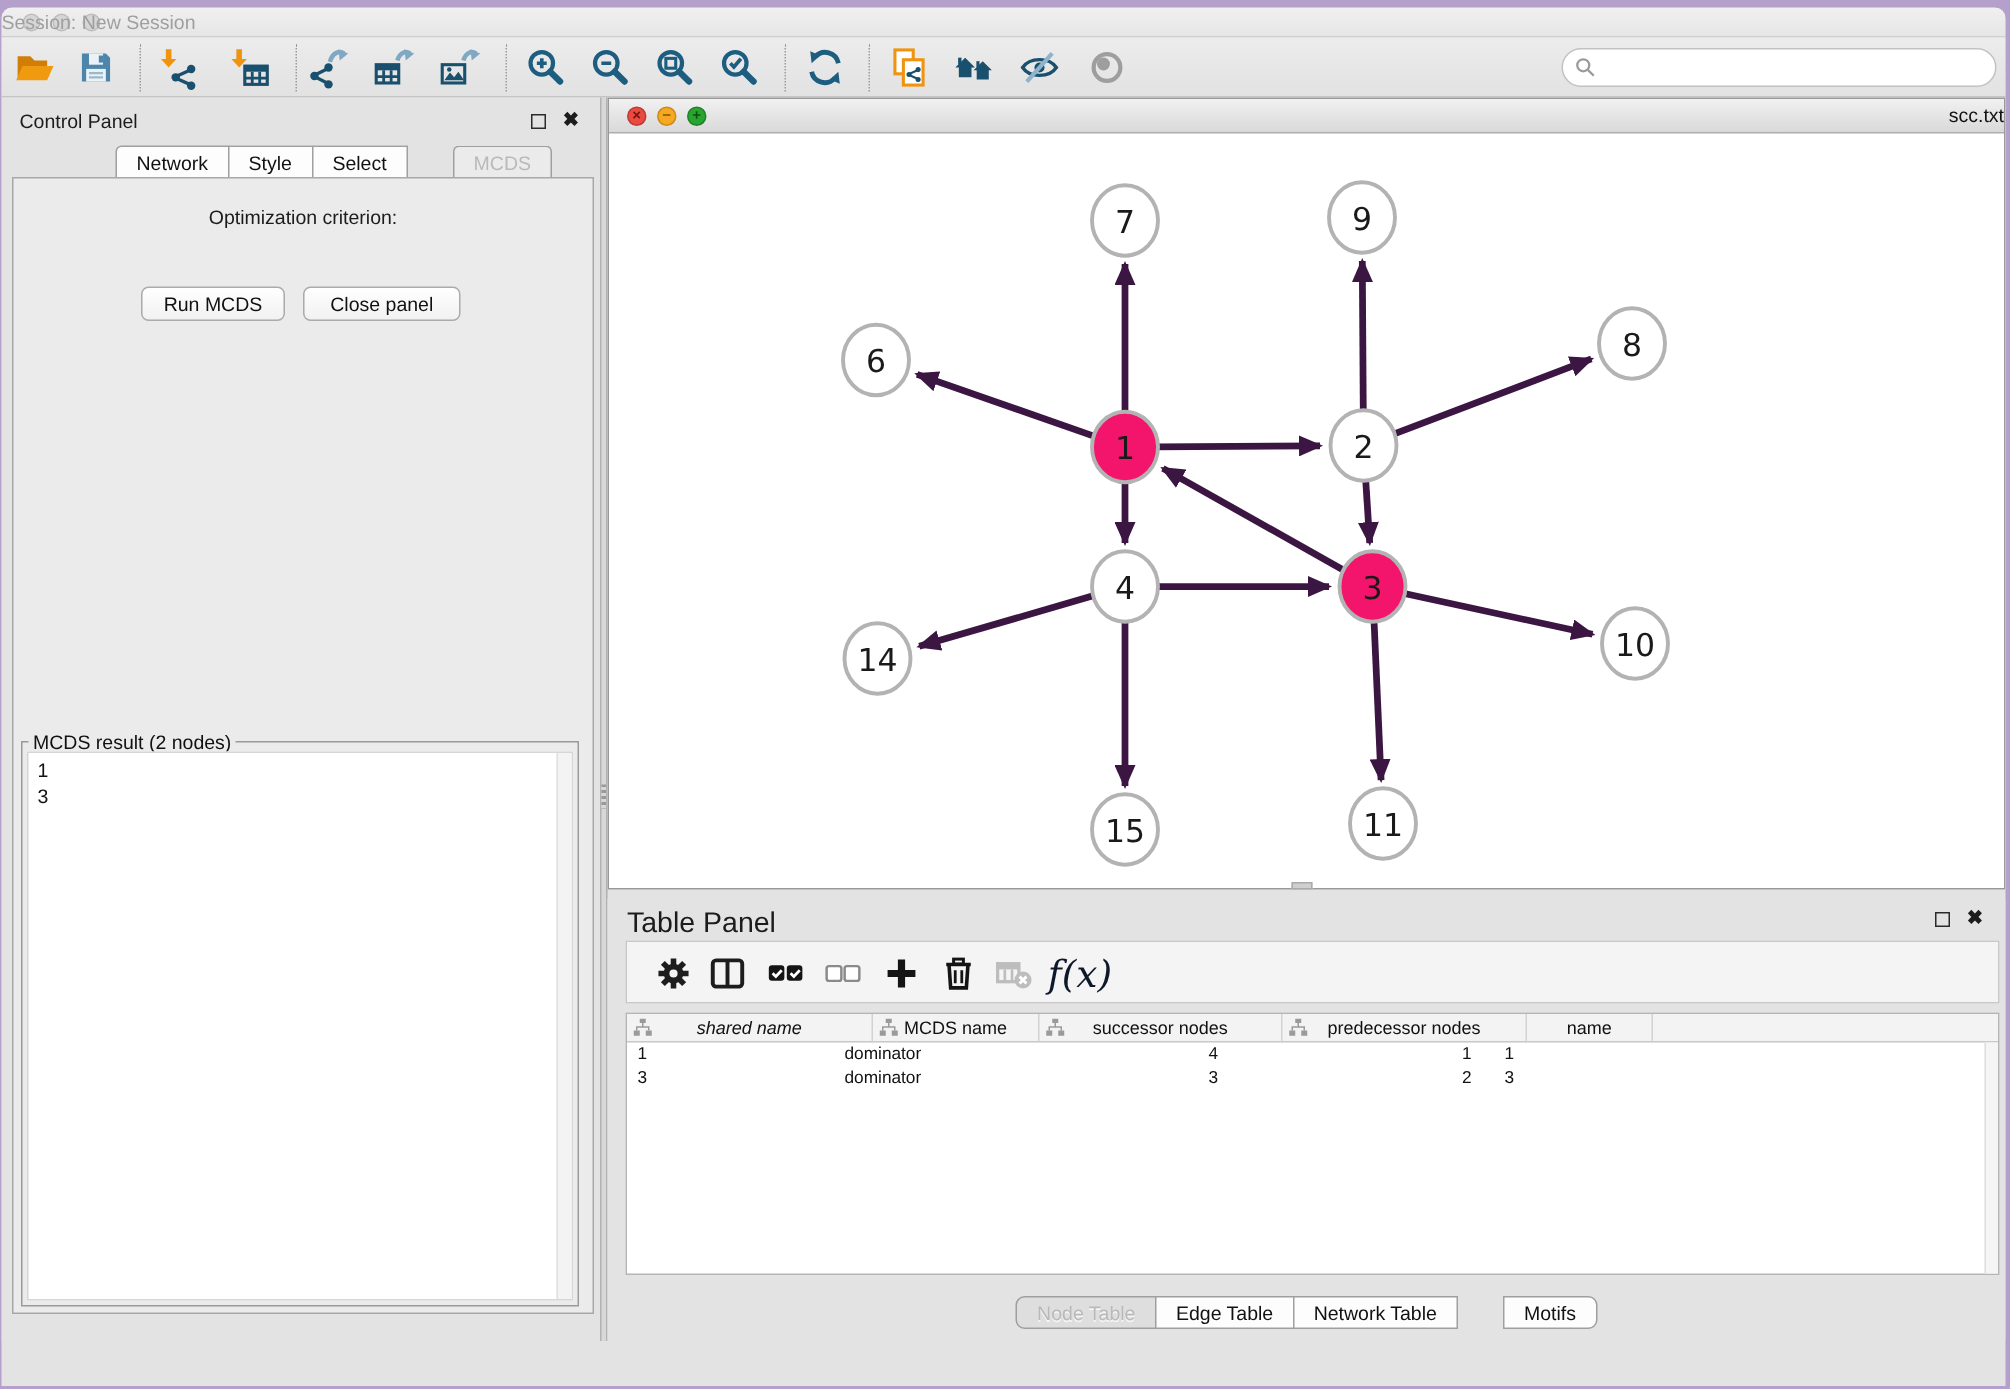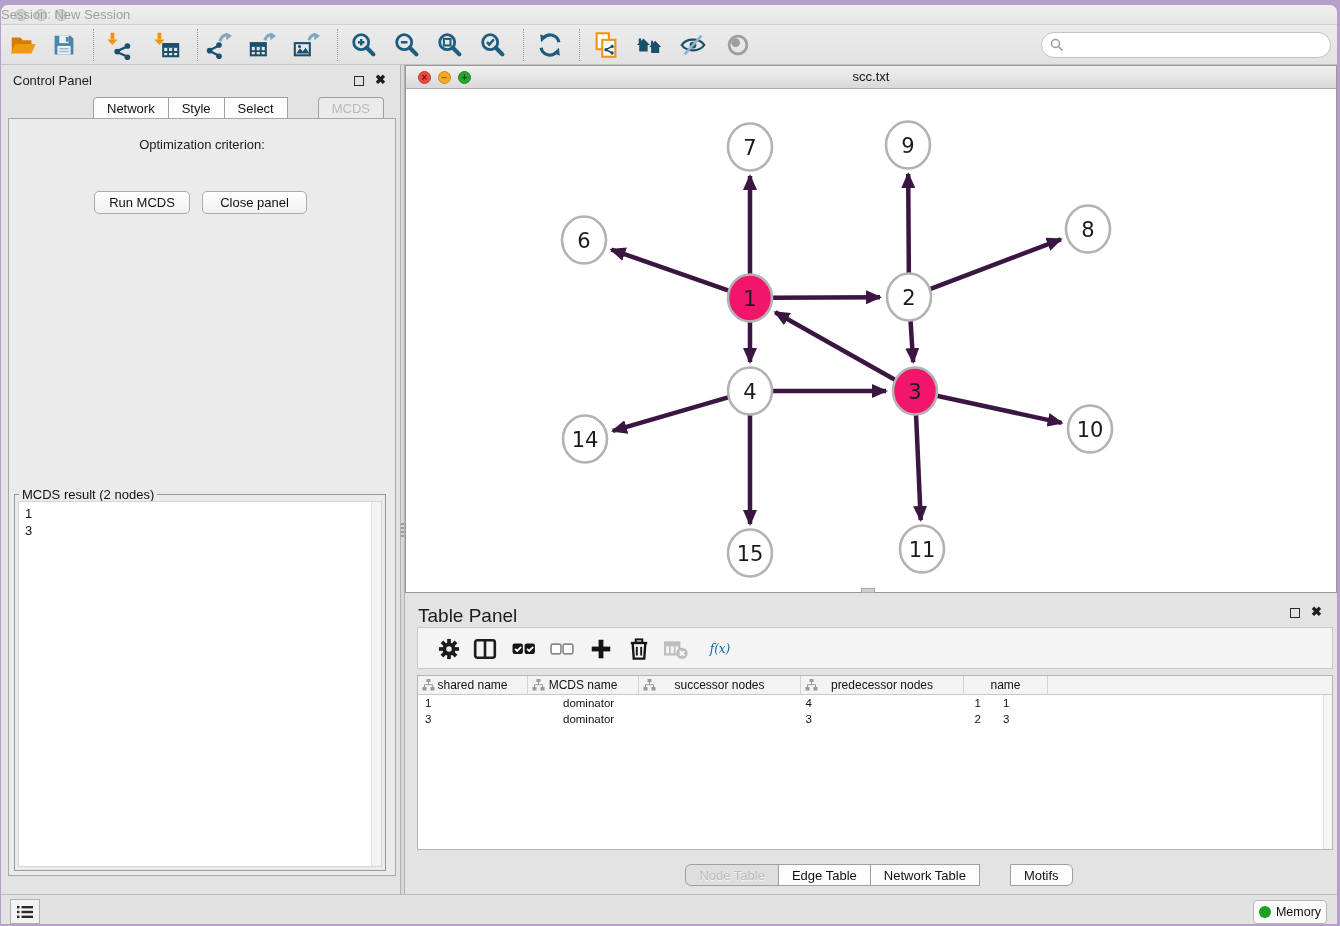--- a/index.html
+++ b/index.html
@@ -16,42 +16,42 @@
   .tsep{position:absolute;top:4px;height:32px;width:0;border-left:1px dotted #9b9b9b;}
   #searchbox{position:absolute;top:7px;left:1040px;width:290px;height:26px;background:#fff;border:1px solid #c2c2c2;border-radius:13px;display:flex;align-items:center;padding-left:8px;}
   #searchbox input{border:none;outline:none;flex:1;height:20px;font-size:13px;background:transparent;margin-left:5px;}
   
   #cpanel{position:absolute;top:60px;left:0;width:399px;height:829px;background:#e3e3e3;}
   #cp-title{position:absolute;top:8px;left:12px;font-size:13px;color:#1c1c1c;}
   .panel-float{position:absolute;top:11px;width:10px;height:10px;border:1.6px solid #2b2b2b;background:transparent;}
   .panel-close{position:absolute;top:6px;font-size:13px;font-weight:bold;color:#1c1c1c;line-height:18px;}
   #cp-tabs{position:absolute;top:32px;left:76px;height:22px;display:flex;}
   .tab{height:22px;line-height:21px;padding:0 13px;background:#fdfdfd;border:1px solid #9f9f9f;margin-left:-1px;font-size:13px;color:#111;}
-  .tab:first-child{border-radius:4px 0 0 0;margin-left:16px;}
+  .tab:first-child{border-radius:4px 0 0 0;margin-left:0;}
   .tab:last-child{border-radius:0 4px 0 0;margin-left:30px;}
   #cp-tabs .tab.active{background:#ebebeb;color:#b9b9b9;border-bottom:1px solid #ebebeb;height:23px;border-radius:4px 4px 0 0;}
   #cp-box{position:absolute;top:53px;left:7px;width:388px;height:758px;background:#ebebeb;border:1px solid #a8a8a8;}
   #opt-label{position:absolute;top:72px;left:7px;width:388px;text-align:center;font-size:13px;}
   #criterion{position:absolute;top:93px;left:43px;width:311px;height:23px;background:#fff;border:1px solid #a9a9a9;border-radius:4px;display:flex;align-items:center;padding:0 6px 0 10px;font-size:13px;}
   #criterion .val{flex:1;}
   .btn{position:absolute;height:23px;background:linear-gradient(#ffffff,#f1f1f1);border:1px solid #ababab;border-radius:5px;font-size:13px;text-align:center;line-height:21px;color:#111;}
   #fieldset{position:absolute;top:429px;left:13px;width:372px;height:377px;border:1px solid #9a9a9a;}
   #fieldset legend{position:absolute;top:-8px;left:4px;background:#ebebeb;padding:0 3px;font-size:13px;color:#111;}
   #mcds-text{position:absolute;top:6px;left:3px;right:3px;bottom:3px;background:#fff;border:1px solid #d6d6d6;}
   #mcds-lines{padding:3px 0 0 6px;font-size:13px;line-height:17px;color:#111;}
   #mcds-scroll{position:absolute;top:0;right:0;width:10px;height:100%;background:#f3f3f3;border-left:1px solid #e0e0e0;}
   
   #vdivider{position:absolute;top:60px;left:399px;width:5px;height:829px;background:#d8d8d8;border-left:1px solid #b2b2b2;border-right:1px solid #b2b2b2;}
   #vhandle{position:absolute;top:458px;left:0px;width:3px;height:16px;background:repeating-linear-gradient(#9a9a9a,#9a9a9a 2px,#d8d8d8 2px,#d8d8d8 4px);}
   #hhandle{position:absolute;top:583px;left:860px;width:14px;height:5px;background:#cfcfcf;border:1px solid #aaa;}
   
   #netframe{position:absolute;top:60px;left:404px;width:932px;height:528px;border:1px solid #989898;background:#fff;}
   #net-titlebar{position:absolute;top:0;left:0;width:100%;height:23px;background:linear-gradient(#f1f1f1,#d9d9d9);border-bottom:1px solid #adadad;}
   .traffic{position:absolute;top:5px;width:13px;height:13px;border-radius:50%;text-align:center;line-height:12px;font-size:10px;font-weight:bold;}
-  #net-title{position:absolute;top:3px;left:0;width:100%;text-align:center;font-size:13px;color:#111;}
+  #net-title{position:absolute;top:3px;left:0;width:100%;text-align:right;font-size:13px;color:#111;}
   #graph-svg{position:absolute;top:23px;left:0;}
   
   #tpanel{position:absolute;top:594px;left:404px;width:932px;height:295px;background:#e3e3e3;}
   #tp-title{position:absolute;top:6px;left:13px;font-size:19px;}
   #tp-toolbar{position:absolute;top:28px;left:12px;width:916px;height:42px;background:#f4f4f4;border:1px solid #c9c9c9;}
   .tp-btn{position:absolute;top:5px;width:32px;height:32px;display:flex;align-items:center;justify-content:center;}
   #tp-table{position:absolute;top:76px;left:12px;width:916px;height:175px;background:#fff;border:1px solid #b5b5b5;}
   #tp-head{position:absolute;top:0;left:0;height:19px;width:100%;background:#f3f3f3;border-bottom:1px solid #c9c9c9;display:flex;}
   .th{position:relative;height:19px;border-right:1px solid #d2d2d2;font-size:12px;color:#111;text-align:center;line-height:18px;}
   .th svg{position:absolute;left:4px;top:3px;}
@@ -61,21 +61,21 @@
   #tp-tabs{position:absolute;top:265px;left:0;width:100%;display:flex;justify-content:center;}
   #tp-tabs .tab{border-radius:0;height:22px;}
   #tp-tabs .tab:first-child{border-radius:6px 0 0 6px;}
   #tp-tabs .tab:last-child{border-radius:0 6px 6px 0;}
   #tp-tabs .tab.active{background:#dedede;color:#b9b9b9;text-shadow:0 1px 0 #f5f5f5;}
   
   #statusbar{position:absolute;top:889px;left:0;width:100%;height:30px;background:#e2e2e2;border-top:1px solid #bcbcbc;}
   #list-btn{position:absolute;top:4px;left:9px;width:30px;height:25px;background:#f3f3f3;border:1px solid #b0b0b0;display:flex;align-items:center;justify-content:center;}
   #mem-btn{position:absolute;top:5px;right:10px;width:74px;height:24px;background:#fafafa;border:1px solid #b6b6b6;border-radius:4px;display:flex;align-items:center;justify-content:center;gap:5px;font-size:12.5px;color:#111;}
   #mem-dot{width:12px;height:12px;border-radius:50%;background:#1ca024;}
-  .fx{font-family:"DejaVu Serif",serif;font-style:italic;font-size:12px;color:#0369a1;}
+  .fx{font-family:"DejaVu Serif",serif;font-style:italic;font-size:25px;color:#0f172a;}
 </style>
 </head>
 <body>
 
 <div id="win">
 
   <div id="titlebar">
     <span class="tl" style="left:14px"></span>
     <span class="tl" style="left:34px"></span>
     <span class="tl" style="left:54px"></span>
@@ -393,21 +393,21 @@
             <path d="M14.4 12.9 l4.2 4.2 M18.6 12.9 l-4.2 4.2" stroke="#fff" stroke-width="1.8"></path>
           </svg>
       </div>
       <div class="tp-btn" style="left:280px;width:44px">
           <span class="fx">f(x)</span>
         </div>
     </div>
 
     <div id="tp-table">
       <div id="tp-head">
-          <div class="th" style="width: 110px;"><svg width="13" height="12" viewBox="0 0 13 12">
+          <div class="th" style="width: 164px; font-style: italic;"><svg width="13" height="12" viewBox="0 0 13 12">
               <g fill="#9a9a9a">
                 <rect x="4.5" y="0" width="4" height="3"></rect>
                 <rect x="0.5" y="8" width="4" height="3.5"></rect>
                 <rect x="8.5" y="8" width="4" height="3.5"></rect>
               </g>
               <g stroke="#9a9a9a" stroke-width="1" fill="none">
                 <path d="M6.5 3 V5.7 M2.5 8 V5.7 H10.5 V8"></path>
               </g>
             </svg><span>shared name</span></div>
           <div class="th" style="width: 111px;"><svg width="13" height="12" viewBox="0 0 13 12">
@@ -462,32 +462,14 @@
     </div>
 
     <div id="tp-tabs">
         <div class="tab active">Node Table</div>
         <div class="tab">Edge Table</div>
         <div class="tab">Network Table</div>
         <div class="tab">Motifs</div>
       </div>
   </div>
 
-  <div id="statusbar">
-    <div id="list-btn">
-      <svg width="18" height="16" viewBox="0 0 18 16">
-          <g fill="#2a2a2a">
-            <rect x="1" y="2" width="2.4" height="2.4"></rect>
-            <rect x="5.5" y="2" width="11.5" height="2.4"></rect>
-            <rect x="1" y="6.8" width="2.4" height="2.4"></rect>
-            <rect x="5.5" y="6.8" width="11.5" height="2.4"></rect>
-            <rect x="1" y="11.6" width="2.4" height="2.4"></rect>
-            <rect x="5.5" y="11.6" width="11.5" height="2.4"></rect>
-          </g>
-        </svg>
-    </div>
-    <div id="mem-btn">
-      <span id="mem-dot"></span>
-      <span>Memory</span>
-    </div>
-  </div>
 
 </div>
 
 </body></html>

